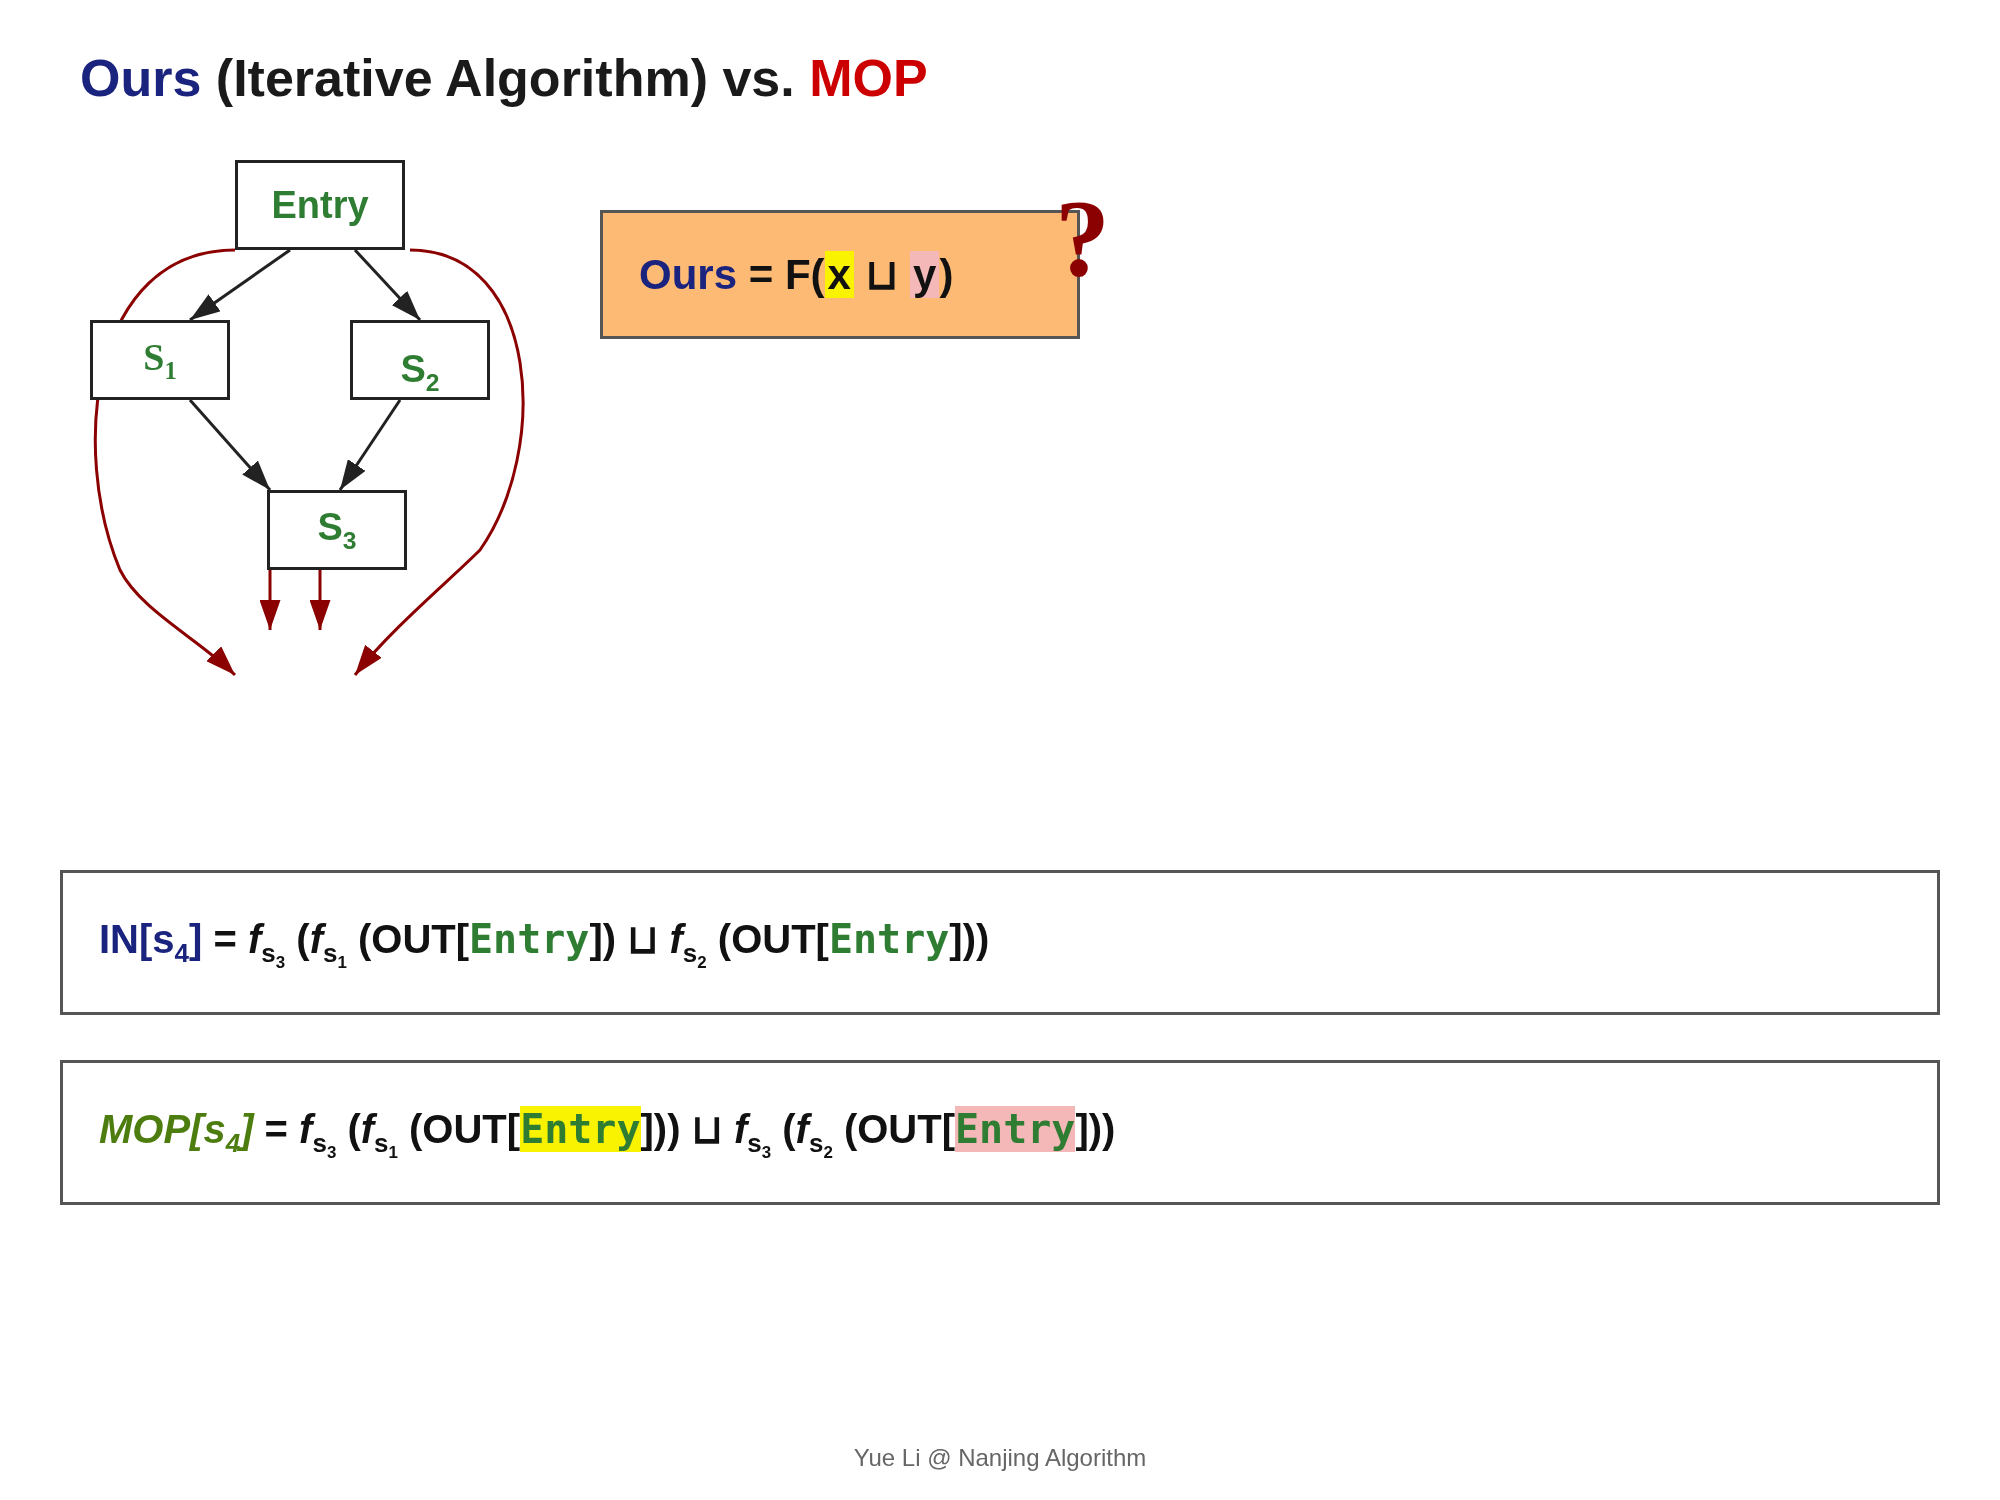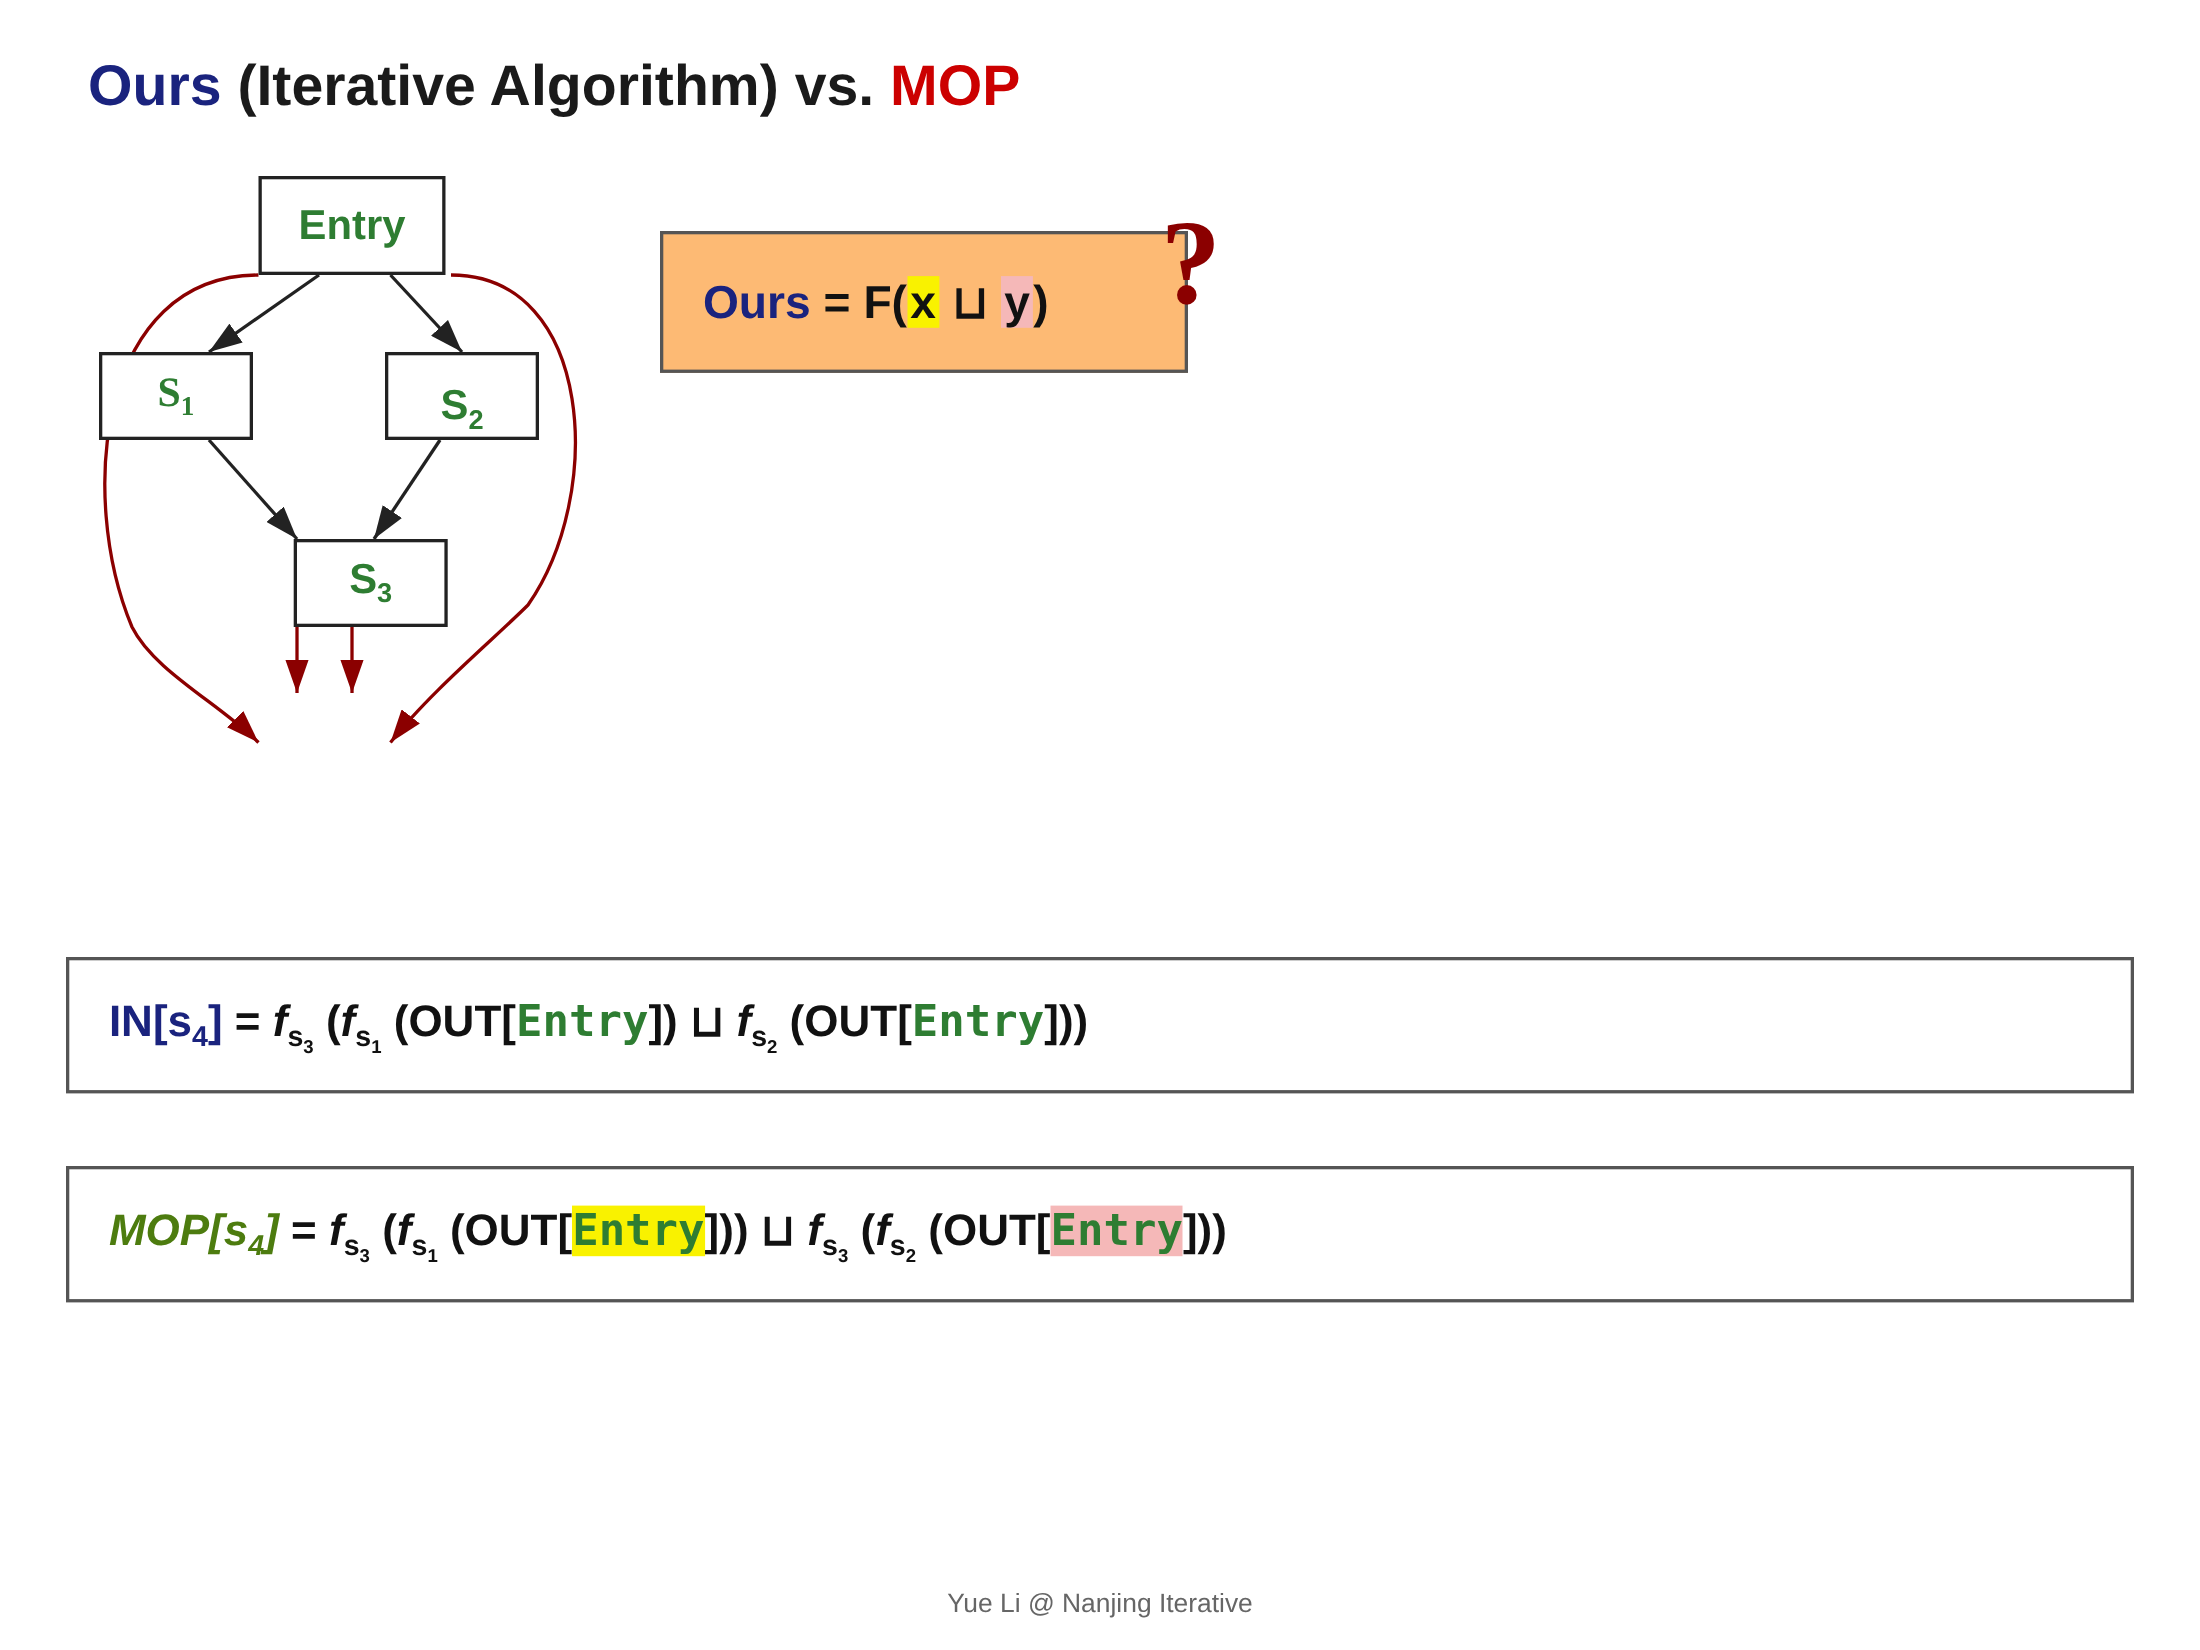--- a/index.html
+++ b/index.html
@@ -122,21 +122,21 @@
       font-weight: bold;
       color: #8b0000;
       font-family: serif;
     }
 
     
     .bottom-box {
       position: absolute;
       border: 3px solid #555;
       background: #fff;
-      padding: 26px 36px;
+      padding: 36px 36px;
     }
 
     .bb1 {
       top: 870px;
       left: 60px;
       right: 60px;
     }
     .bb2 {
       top: 1060px;
       left: 60px;
@@ -238,13 +238,13 @@
   </div>
 </div>
 
 <div class="bottom-box bb2">
   <div class="bb-text">
     <span class="bb-mop-label">MOP[s<sub>4</sub>]</span>
     <span> = <span class="italic">f</span><sub>s<sub>3</sub></sub> (<span class="italic">f</span><sub>s<sub>1</sub></sub> (OUT[</span><span style="background:#f9f200;color:#2e7d32;font-family:monospace;">Entry</span><span>])) ⊔ <span class="italic">f</span><sub>s<sub>3</sub></sub> (<span class="italic">f</span><sub>s<sub>2</sub></sub> (OUT[</span><span style="background:#f5b8b8;color:#2e7d32;font-family:monospace;">Entry</span><span>]))</span>
   </div>
 </div>
 
-<div class="footer">Yue Li @ Nanjing Iterative</div>
+<div class="footer">Yue Li @ Nanjing Algorithm</div>
 
 </body></html>

